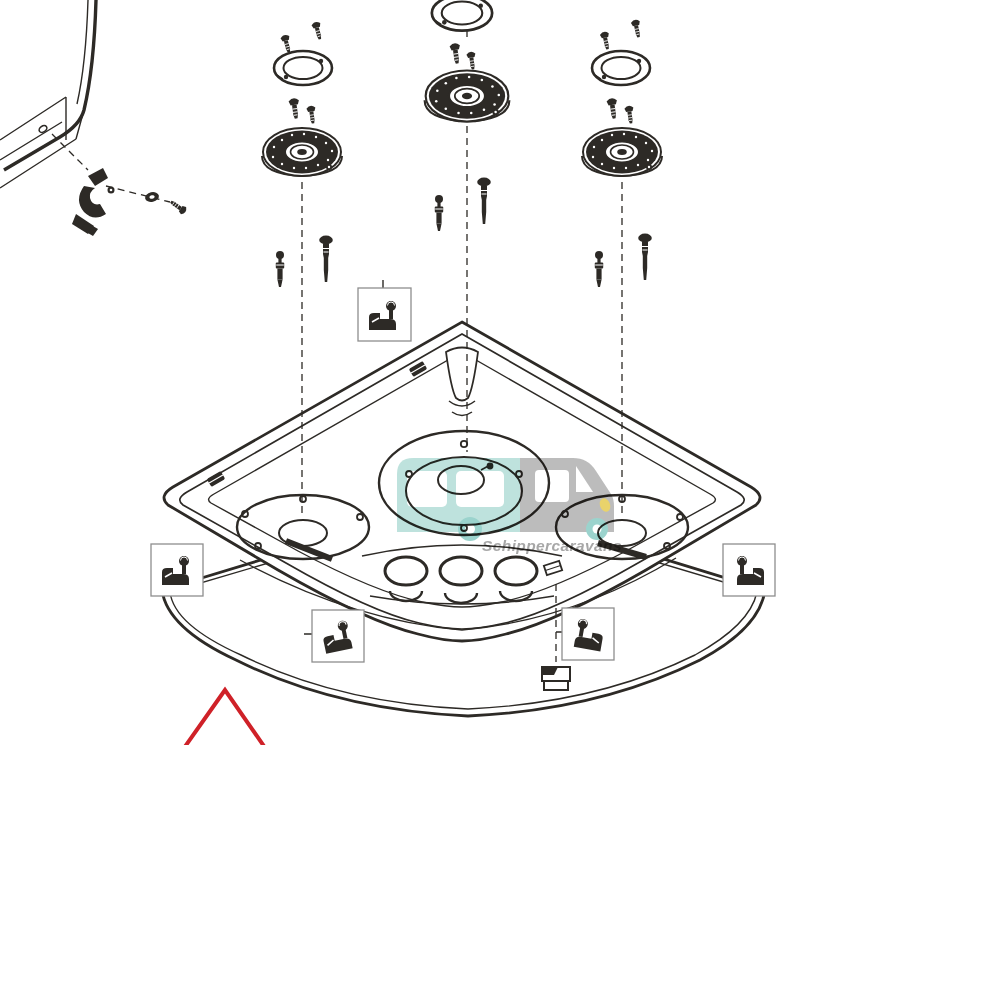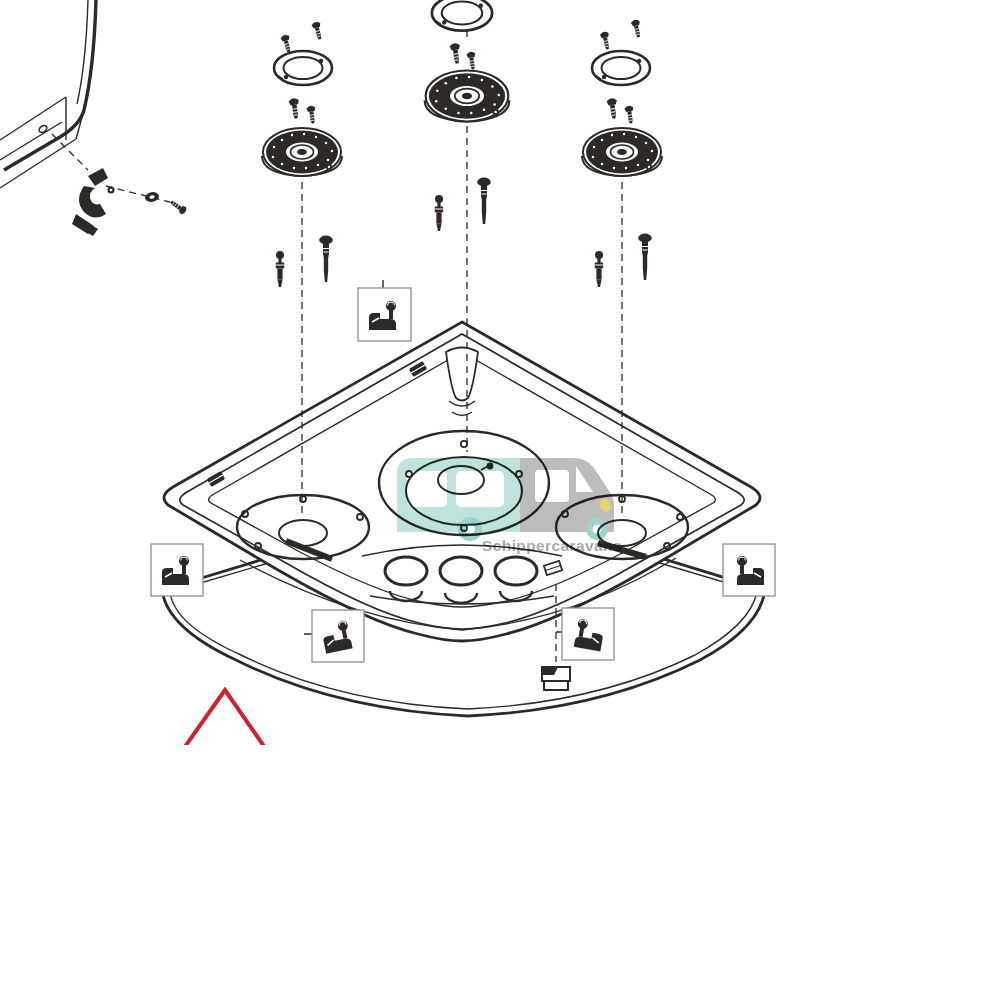--- a/index.html
+++ b/index.html
@@ -1,16 +1,16 @@
 <!DOCTYPE html>
 <html style="--background: #ffffff; --line: #2d2a26; --red-arrow: #cf2128; --callout-border: #8e8e8e; --watermark-teal: #b9e0da; --watermark-wheel: #93d0c9; --watermark-gray: #b7b7b7; --watermark-text: #a0a0a0; --watermark-yellow: #e7cf5e;"><head>
 <meta charset="utf-8">
 <style>
   html,body{margin:0;padding:0;background:#fff;}
-  .stage{position:relative;width:1000px;height:745px;background:var(--background,#ffffff);overflow:hidden;font-family:"Liberation Sans",sans-serif;}
+  .stage{position:relative;width:1000px;height:745px;background:var(--background,#ffffff);overflow:hidden;font-family:"Liberation Sans",sans-serif;font-style:italic;}
   svg{display:block;color:var(--line,#2d2a26);}
   .ln{stroke:currentColor;fill:none;}
   .fw{fill:#ffffff;stroke:currentColor;}
   .fd{fill:currentColor;stroke:none;}
   .dash{stroke:currentColor;stroke-width:1.3;fill:none;stroke-dasharray:7 5;}
   .thin{stroke-width:1.4;}
   .box{fill:#ffffff;stroke:var(--callout-border,#8e8e8e);stroke-width:1.3;}
   .wm-text{font-family:"Liberation Sans",sans-serif;font-weight:bold;font-size:15.5px;letter-spacing:0.4px;fill:var(--watermark-text,#a0a0a0);}
   .arrow{fill:#ffffff;stroke:var(--red-arrow,#cf2128);stroke-width:4;stroke-linejoin:miter;}
 </style>

